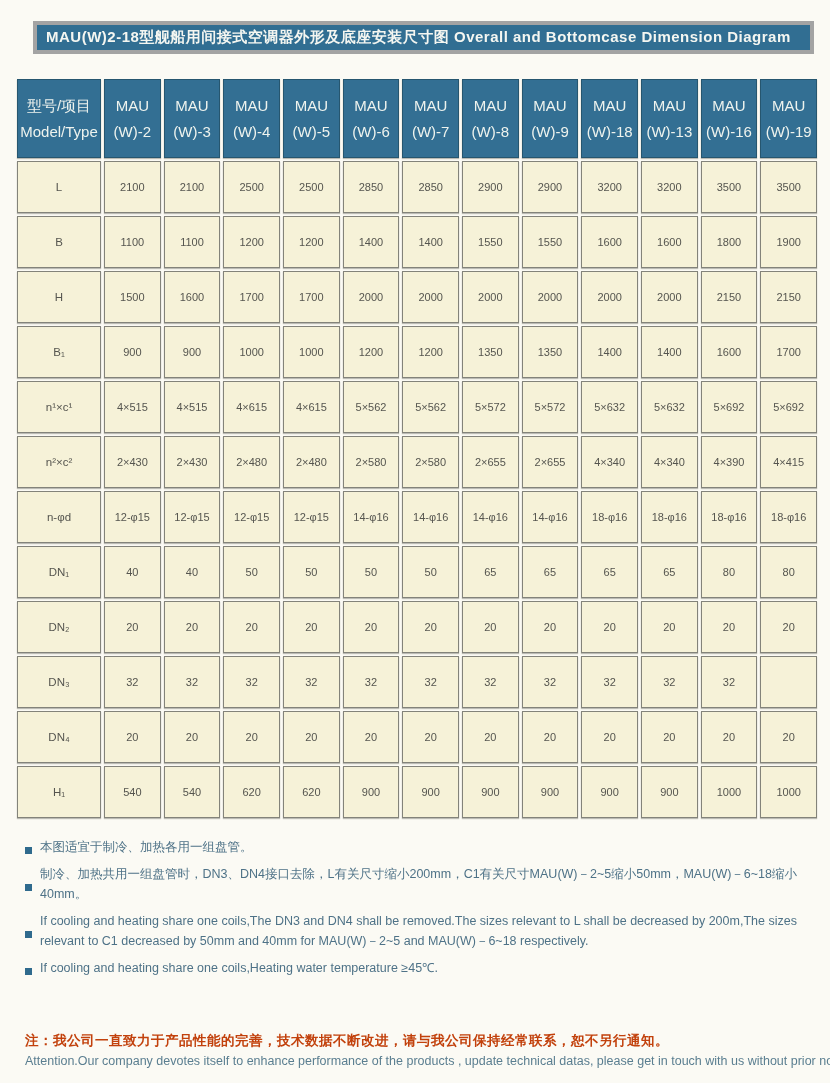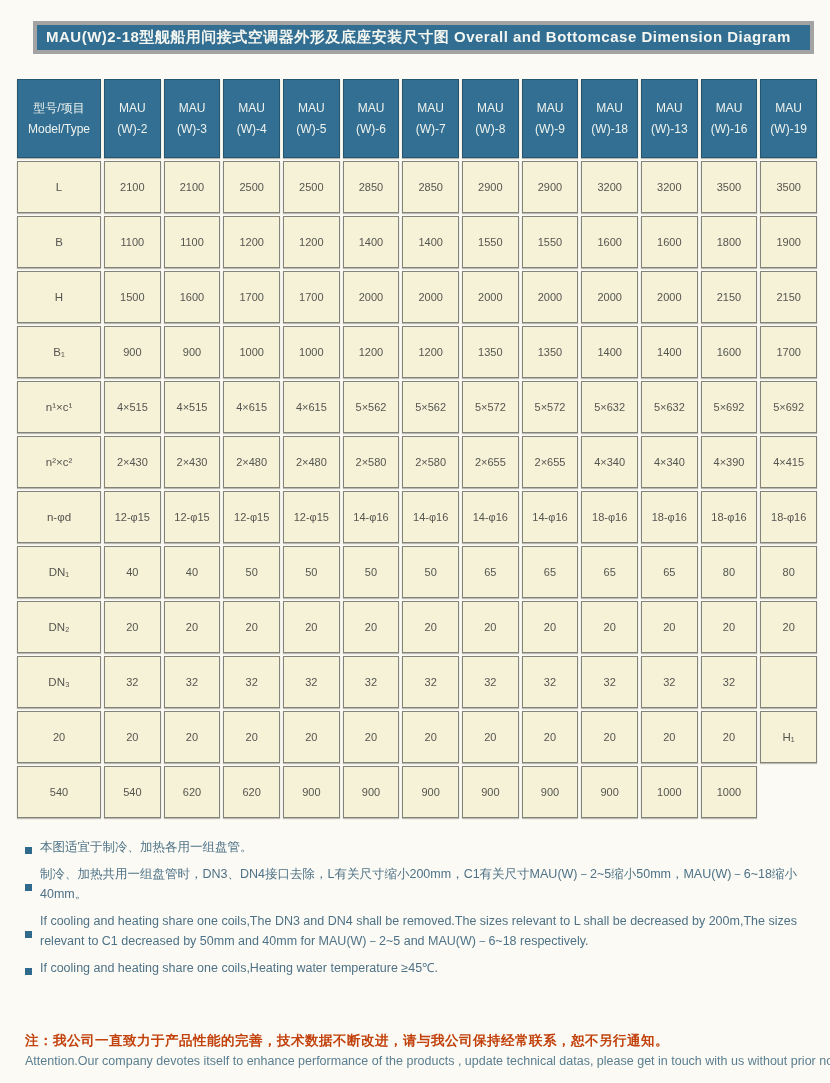--- a/index.html
+++ b/index.html
@@ -35,21 +35,21 @@
     box-sizing:border-box;
     display:flex;flex-direction:column;align-items:center;justify-content:center;
     text-align:center;
     box-shadow:0 1px 1px rgba(70,70,60,0.35);
   }
   .th{
     background:#336f93;
     border:1px solid #26566f;
     color:#eef3ee;
     height:79px;
-    font-size:12px;
+    font-size:15px;
     line-height:1.7;
   }
   .td{
     background:#f6f2d8;
     border:1px solid #83837a;
     color:#55554f;
     height:52px;
     font-size:11px;
   }
   .rowlabel{font-size:11.5px;}
@@ -524,20 +524,23 @@
     </div>
     <div class="cell td">
       <div>32</div>
     </div>
     <div class="cell td">
       <div>32</div>
     </div>
     <div class="cell td">
       <div></div>
     </div>
+    <div class="cell td rowlabel">
+      <div>DN₄</div>
+    </div>
     <div class="cell td">
       <div>20</div>
     </div>
     <div class="cell td">
       <div>20</div>
     </div>
     <div class="cell td">
       <div>20</div>
     </div>
     <div class="cell td">

